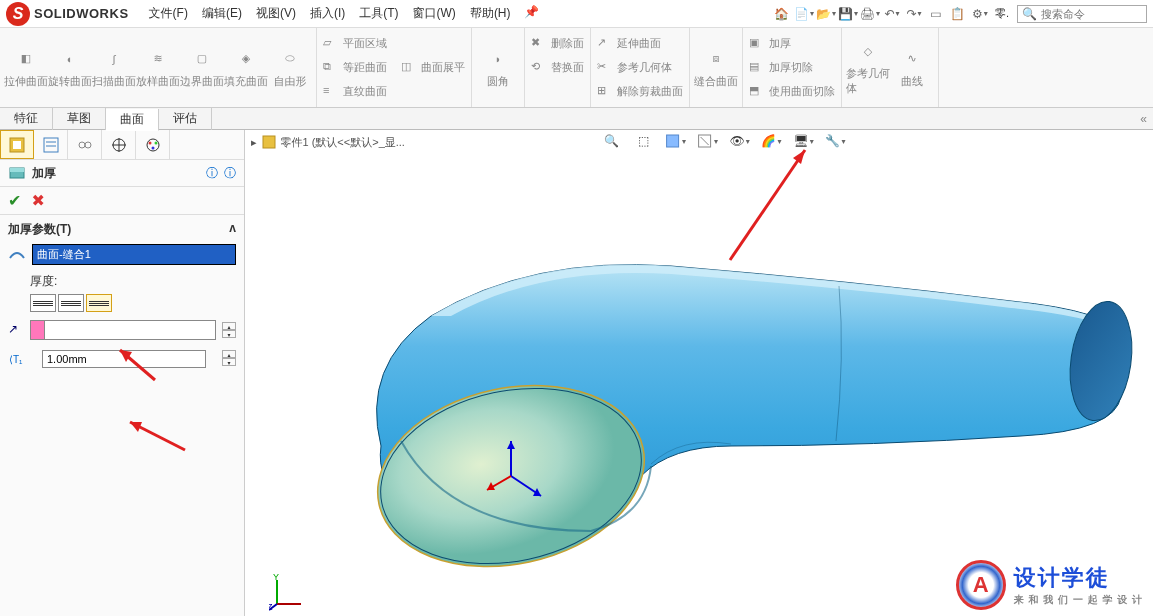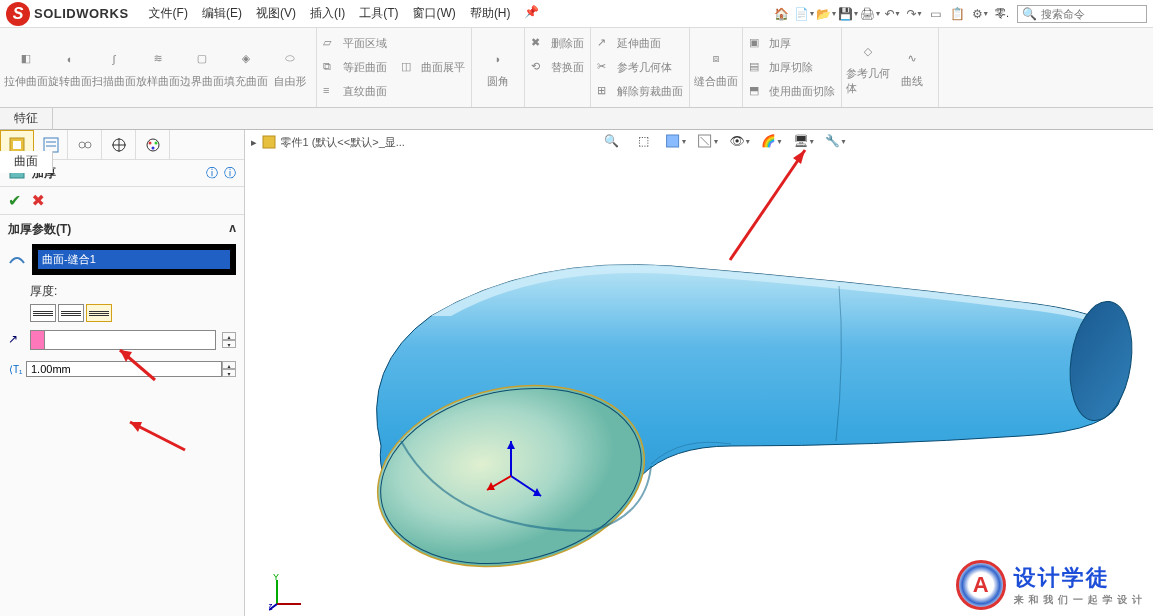--- a/index.html
+++ b/index.html
@@ -21,56 +21,56 @@
 .ribbon { display: flex; height: 80px; border-bottom: 1px solid #ccc; background: #f8f8f8; }
 .ribbon-group { display: flex; flex-direction: column; padding: 2px 4px; border-right: 1px solid #ddd; }
 .big-btns { display: flex; }
 .big-btn { display: flex; flex-direction: column; align-items: center; justify-content: center; width: 44px; height: 74px; color: #888; font-size: 11px; gap: 2px; }
 .big-btn .ico { width: 26px; height: 26px; display: flex; align-items: center; justify-content: center; }
 .small-rows { display: flex; flex-direction: column; gap: 2px; padding: 2px 6px; justify-content: center; }
 .small-row { display: flex; align-items: center; gap: 4px; height: 22px; color: #888; font-size: 11px; white-space: nowrap; }
 .small-row .ico { width: 16px; height: 16px; }
 
 
-.tabs { display: flex; align-items: flex-start; height: 22px; background: #f4f4f4; border-bottom: 1px solid #bbb; flex-direction: column; }
+.tabs { display: flex; align-items: center; height: 22px; background: #f4f4f4; border-bottom: 1px solid #bbb; }
 .tab { padding: 2px 14px; height: 22px; display: flex; align-items: center; cursor: pointer; border-right: 1px solid #ccc; }
 .tab.active { background: #fff; border-bottom: 1px solid #fff; position: relative; top: 1px; }
 
 
 .main { display: flex; height: calc(616px - 28px - 80px - 22px); }
 .sidebar { width: 245px; border-right: 1px solid #ccc; background: #fafafa; display: flex; flex-direction: column; }
 .panel-icons { display: flex; height: 30px; border-bottom: 1px solid #ddd; }
 .panel-icons .picon { width: 34px; display: flex; align-items: center; justify-content: center; border-right: 1px solid #ddd; cursor: pointer; }
 .panel-icons .picon.active { background: #fff8d6; border: 1px solid #d4a017; }
 .feature-header { display: flex; align-items: center; justify-content: space-between; padding: 4px 8px; border-bottom: 1px solid #ddd; }
 .feature-header-left { display: flex; align-items: center; gap: 6px; font-weight: bold; }
 .feature-header-right { display: flex; gap: 6px; }
 .ok-cancel { display: flex; gap: 10px; padding: 4px 8px; border-bottom: 1px solid #ddd; }
 .ok { color: #2a8f2a; font-size: 16px; cursor: pointer; }
 .cancel { color: #d33; font-size: 16px; cursor: pointer; }
 
 .params { padding: 6px 8px; }
 .params-title { display: flex; justify-content: space-between; font-weight: bold; margin-bottom: 6px; }
 .selection-row { display: flex; align-items: center; gap: 6px; margin-bottom: 8px; }
 .selection-row .sicon { width: 18px; height: 18px; }
-.selected-field { flex: 1; background: #2060c4; color: #fff; padding: 2px 4px; border: 6px solid #000000; font-size: 11px; }
+.selected-field { flex: 1; background: #2060c4; color: #fff; padding: 2px 4px; border: 1px solid #000000; font-size: 11px; }
 
 .thickness-label { margin: 8px 0 4px 22px; }
 .side-toggle { display: flex; gap: 2px; margin-left: 22px; margin-bottom: 8px; }
 .side-btn { width: 26px; height: 18px; border: 1px solid #888; background: #fff; display: flex; flex-direction: column; justify-content: center; padding: 2px; gap: 1px; cursor: pointer; }
 .side-btn.active { background: #fff8d6; border-color: #d4a017; }
 .side-btn .line { height: 1px; background: #333; }
 
 .color-row { display: flex; align-items: center; gap: 6px; margin-bottom: 10px; }
 .arrow-icon { width: 16px; height: 16px; color: #006; }
 .color-swatch { flex: 1; height: 20px; border: 1px solid #888; display: flex; }
 .swatch-left { width: 14px; background: #f7b; border-right: 1px solid #888; }
 .swatch-right { flex: 1; background: #fff; }
 
-.value-row { display: flex; align-items: center; gap: 0; }
+.value-row { display: flex; gap: 16px; }
 .value-icon { width: 18px; height: 18px; }
 .value-input { flex: 1; border: 1px solid #888; padding: 1px 4px; font-size: 11px; }
 .spinner { display: flex; flex-direction: column; }
 .spinner .sp { width: 14px; height: 8px; border: 1px solid #aaa; font-size: 6px; display: flex; align-items: center; justify-content: center; cursor: pointer; }
 
 
 .canvas { flex: 1; position: relative; background: #fff; }
 .breadcrumb { position: absolute; top: 4px; left: 6px; display: flex; align-items: center; gap: 4px; font-size: 11px; color: #555; }
 .view-toolbar { position: absolute; top: 2px; left: 50%; transform: translateX(-40%); display: flex; gap: 10px; }
 .view-toolbar .vbtn { width: 22px; height: 18px; display: flex; align-items: center; justify-content: center; cursor: pointer; }

